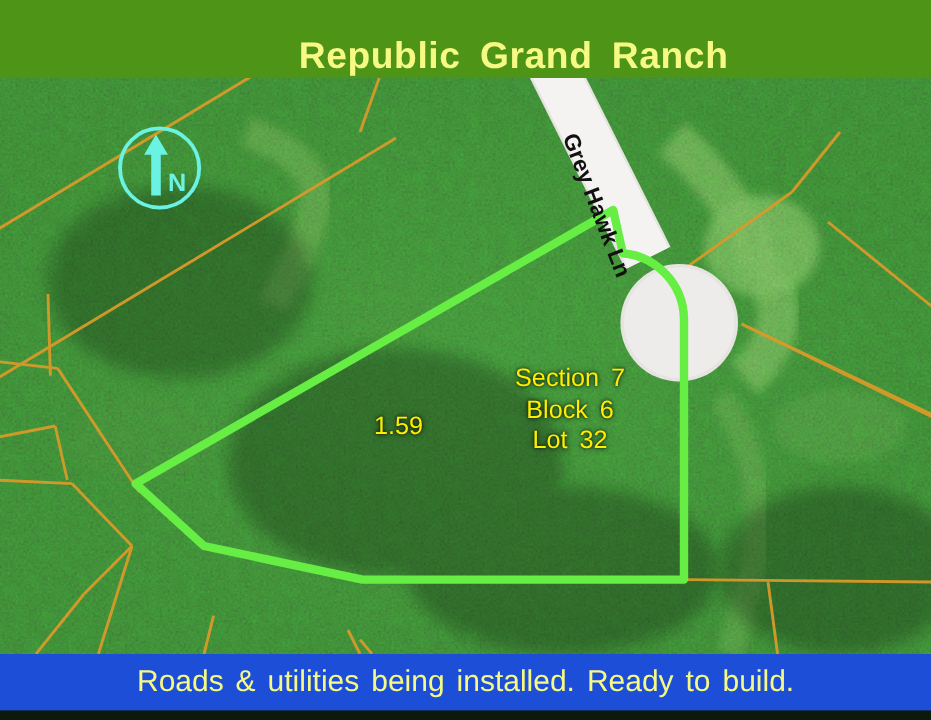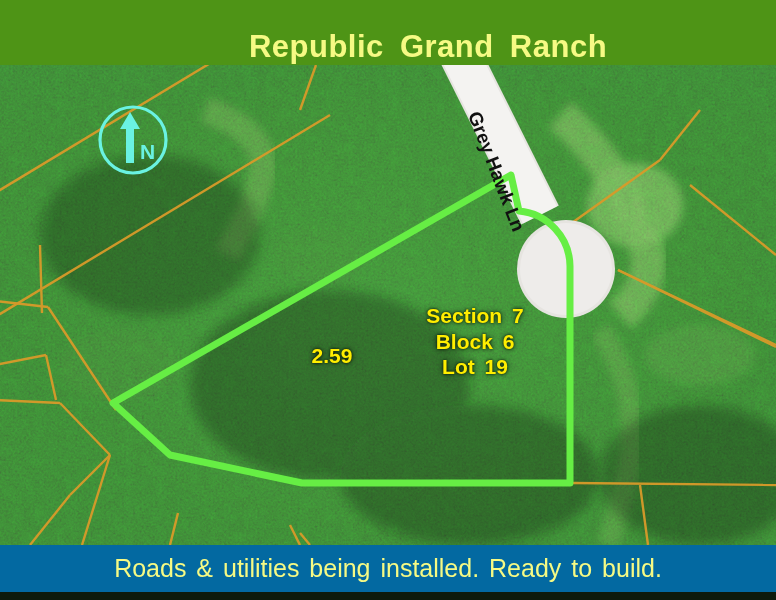--- a/index.html
+++ b/index.html
@@ -37,21 +37,21 @@
     word-spacing: 7px;
     white-space: nowrap;
   }
 
   
   #footer-banner {
     position: absolute;
     left: 0; top: 545px;
     width: 776px;
     height: 47px;
-    background: #0369a1;
+    background: #1d4ed8;
     display: flex;
     align-items: center;
     justify-content: center;
     z-index: 40;
   }
   #footer-text {
     font-size: 25px;
     color: #f6fa84;
     white-space: nowrap;
     word-spacing: 3px;
@@ -83,21 +83,21 @@
     left: 96px; top: 48px;
     width: 74px;
     height: 74px;
     z-index: 25;
   }
 
   
   .map-label {
     position: absolute;
     color: #ffee00;
-    font-weight: bold;
+    font-weight: normal;
     text-align: center;
     line-height: 1.22;
     z-index: 30;
     text-shadow: 0 0 3px rgba(0,0,0,0.85), 0 0 6px rgba(0,0,0,0.6);
     white-space: nowrap;
   }
   #acreage-label {
     left: 262px;
     top: 288px;
     width: 140px;
@@ -246,27 +246,27 @@
       <circle cx="37" cy="37" r="33" fill="none" stroke="#6af2e2" stroke-width="3.2"></circle>
       <g fill="#6af2e2">
         <polygon points="30,26 30,60 38,60 38,26 44,26 34,9 24,26"></polygon>
       </g>
       <text x="44" y="56" font-family="'Liberation Sans', sans-serif" font-size="21" font-weight="bold" fill="#6af2e2">N</text>
     </svg>
 
     <div id="street-name-label">Grey Hawk Ln</div>
 
     <div class="map-label" id="acreage-label">
-      <span class="lot-line">2.59</span>
+      <span class="lot-line">1.59</span>
     </div>
 
     <div class="map-label" id="lotinfo-label">
       <span class="lot-line">Section  7</span>
       <span class="lot-line">Block  6</span>
-      <span class="lot-line">Lot  19</span>
+      <span class="lot-line">Lot  32</span>
     </div>
 
   </div>
 
   <div id="footer-banner">
     <div id="footer-text">Roads &amp; utilities being installed.  Ready to build.</div>
   </div>
 
 </div>
 

